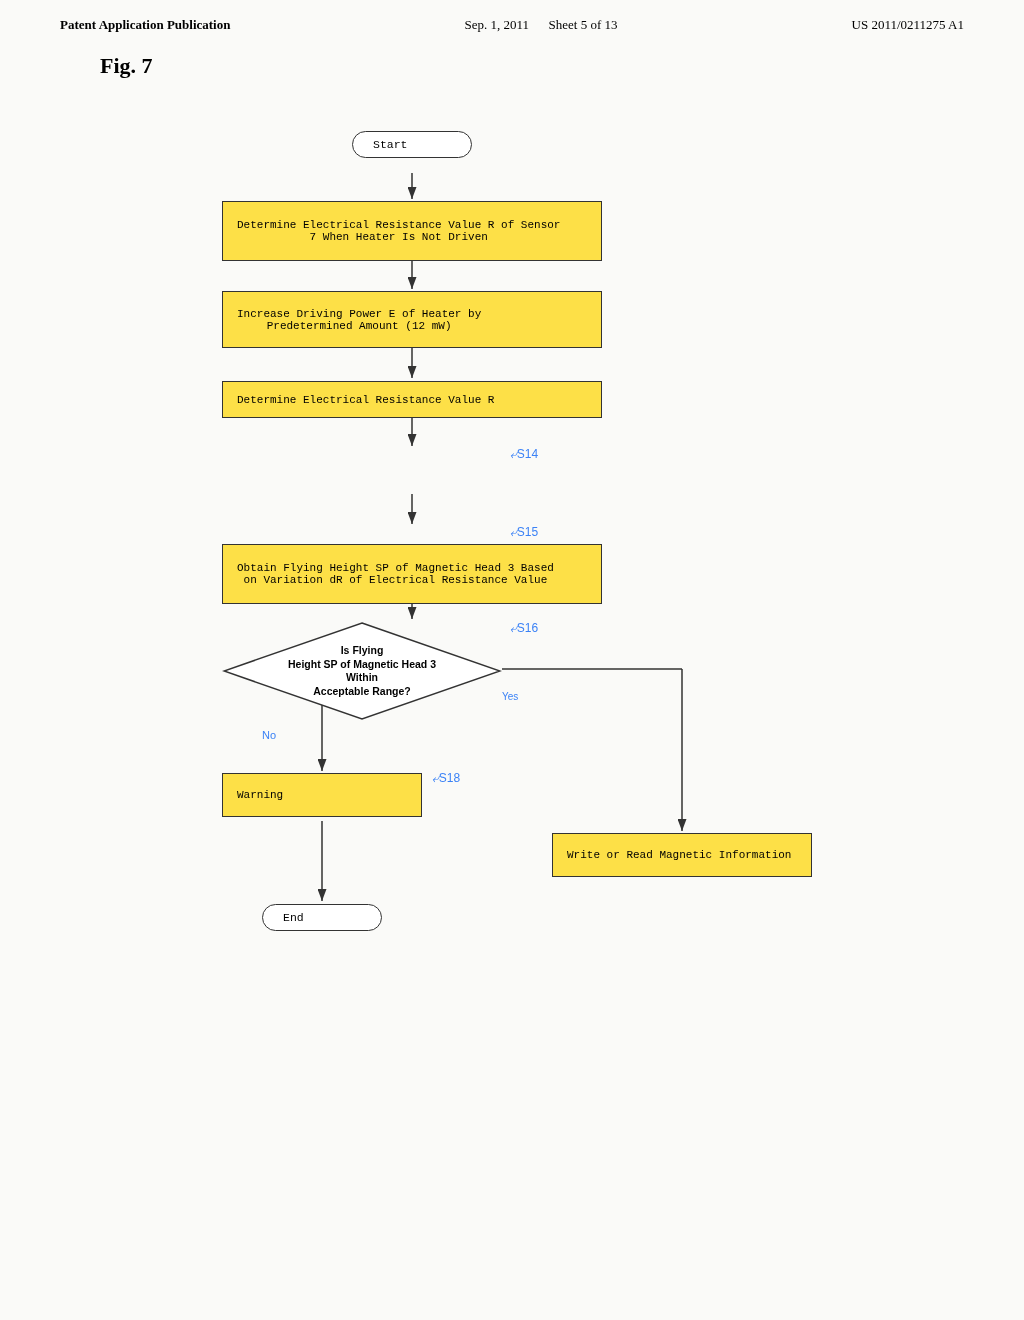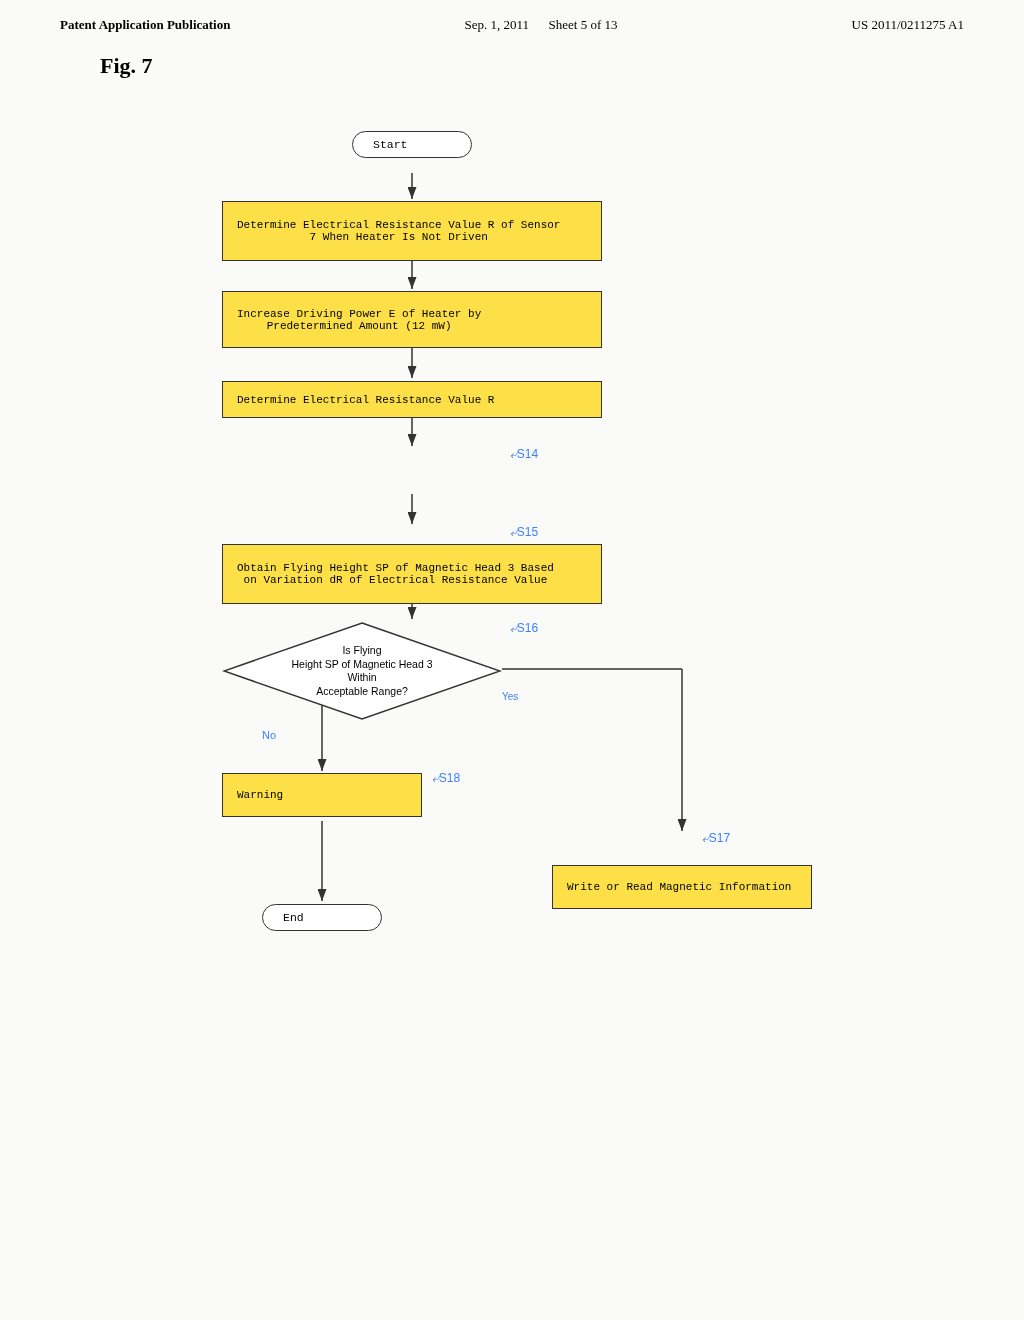--- a/index.html
+++ b/index.html
@@ -226,21 +226,21 @@
 
     <div class="fc-node fc-rect" style="left:60px; top:433px; width:380px; height:60px;">
       <span style="white-space:pre-line; font-size:11px;">Obtain Flying Height SP of Magnetic Head 3 Based
 on Variation dR of Electrical Resistance Value</span>
     </div>
 
     <div class="step-label" style="left:348px; top:510px;">
       <span style="font-style:italic;">⤶</span>S16
     </div>
 
-    <div class="fc-diamond" style="left:60px; top:510px; width:280px; height:100px;">
+    <div class="fc-diamond" style="left:60px; top:510px; width:280px; height:100px;font-weight:bold;">
       <svg width="280" height="100" xmlns="http://www.w3.org/2000/svg">
         <polygon points="140,2 278,50 140,98 2,50" fill="white" stroke="#333" stroke-width="1.5"></polygon>
       </svg>
       <div class="fc-diamond-text" style="font-size:10.5px; width:160px;">
         Is Flying<br>Height SP of Magnetic Head 3 Within<br>Acceptable Range?
       </div>
     </div>
 
     <div class="step-label" style="left:340px; top:580px; font-size:10px;">Yes</div>
 
@@ -255,19 +255,19 @@
     </div>
 
     <div class="fc-node fc-rounded" style="left:100px; top:793px; width:120px;">
       <span>End</span>
     </div>
 
     <div class="step-label" style="left:540px; top:720px;">
       <span style="font-style:italic;">⤶</span>S17
     </div>
 
-    <div class="fc-node fc-rect" style="left:390px; top:722px; width:260px; height:44px;margin-top:32px;">
+    <div class="fc-node fc-rect" style="left:390px; top:722px; width:260px; height:44px;">
       <span style="font-size:11px;">Write or Read Magnetic Information</span>
     </div>
 
   </div>
 
 </div>
 
 </body></html>

